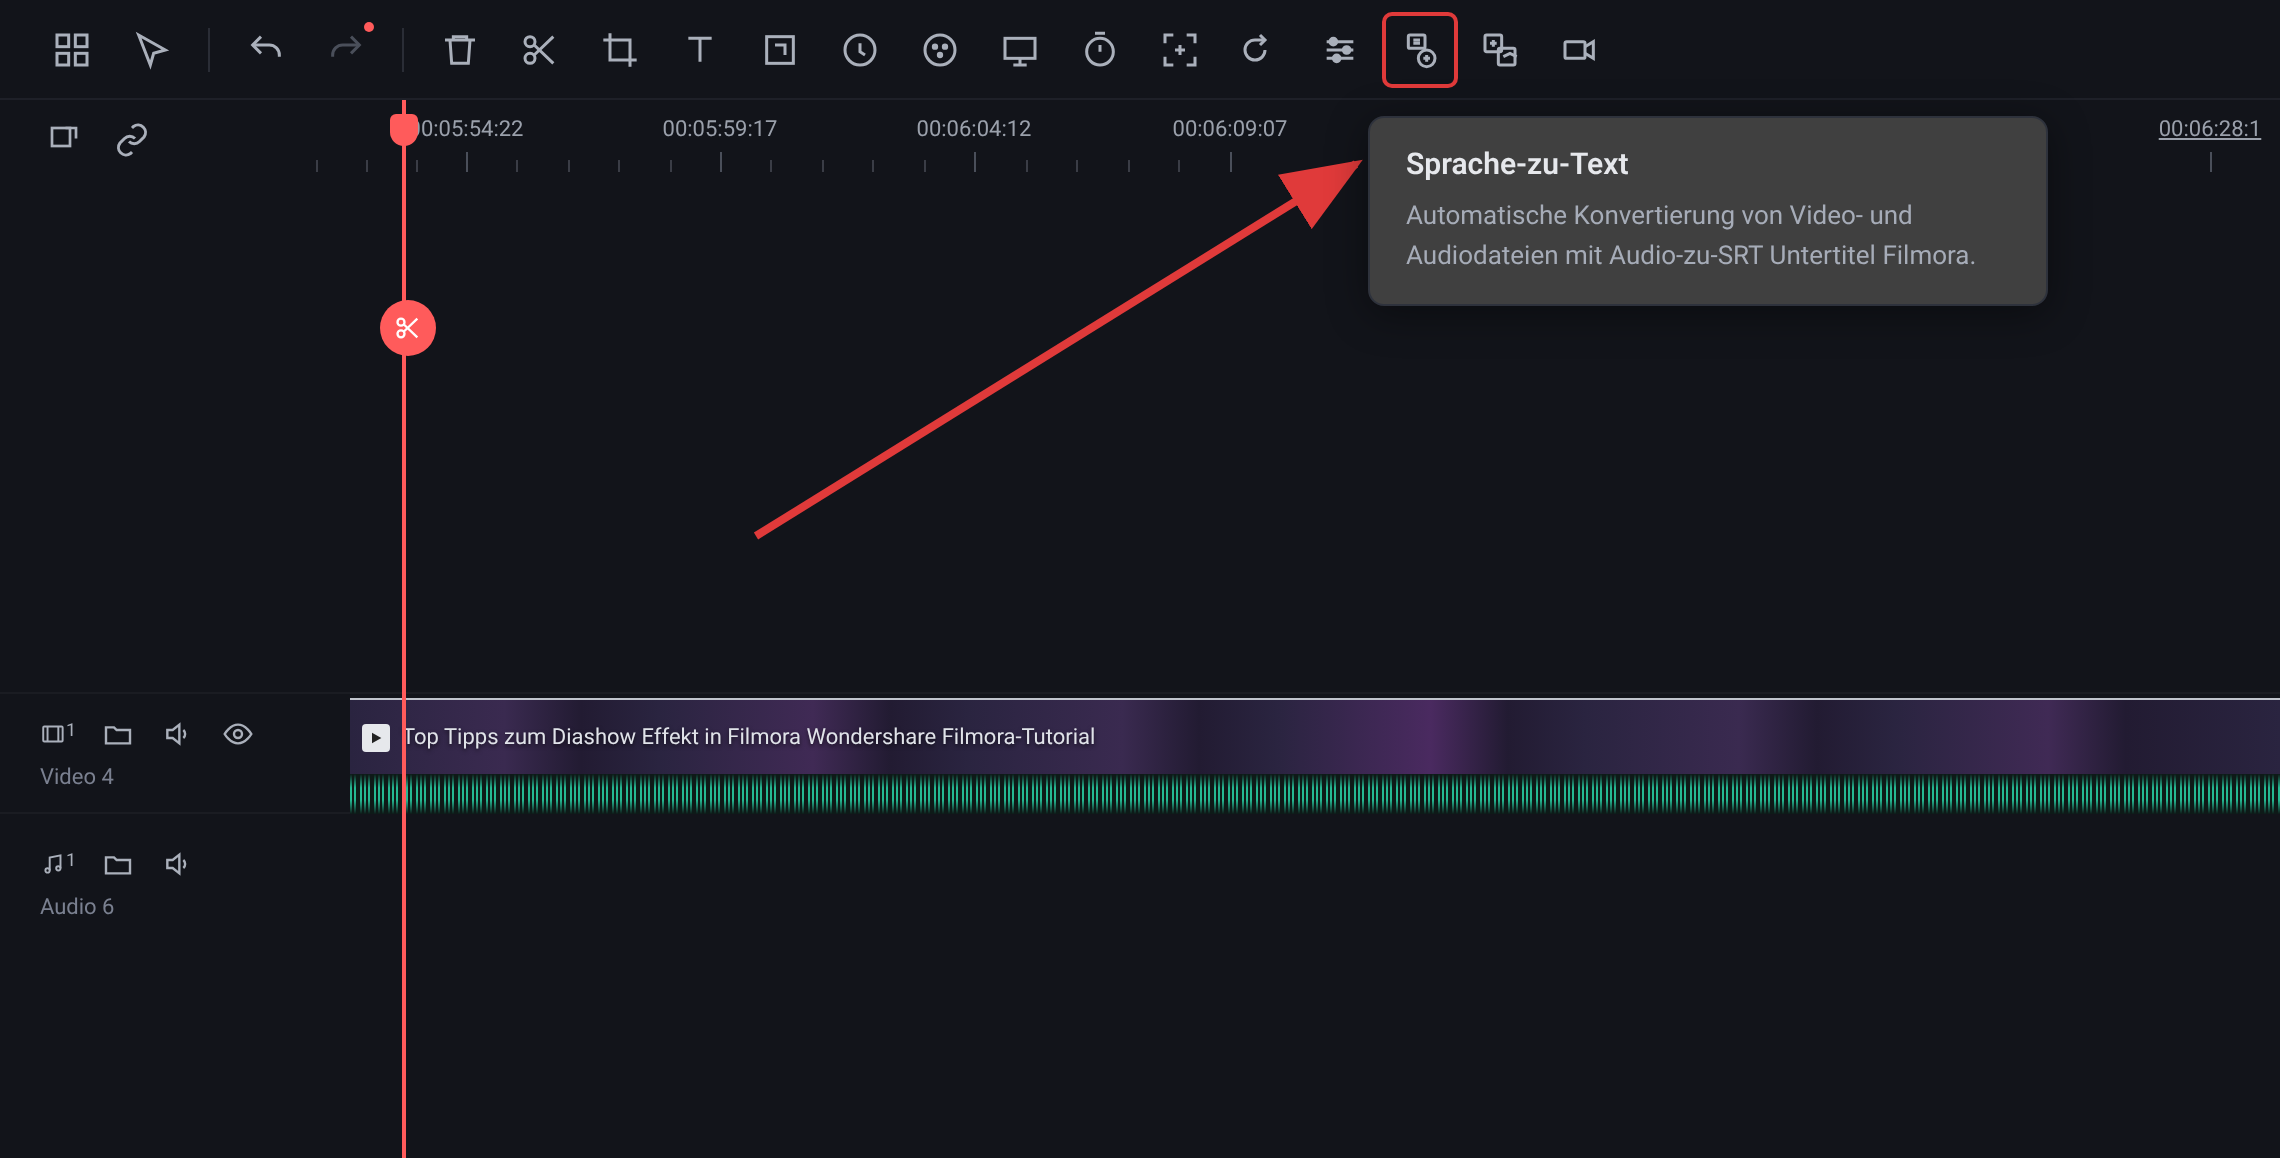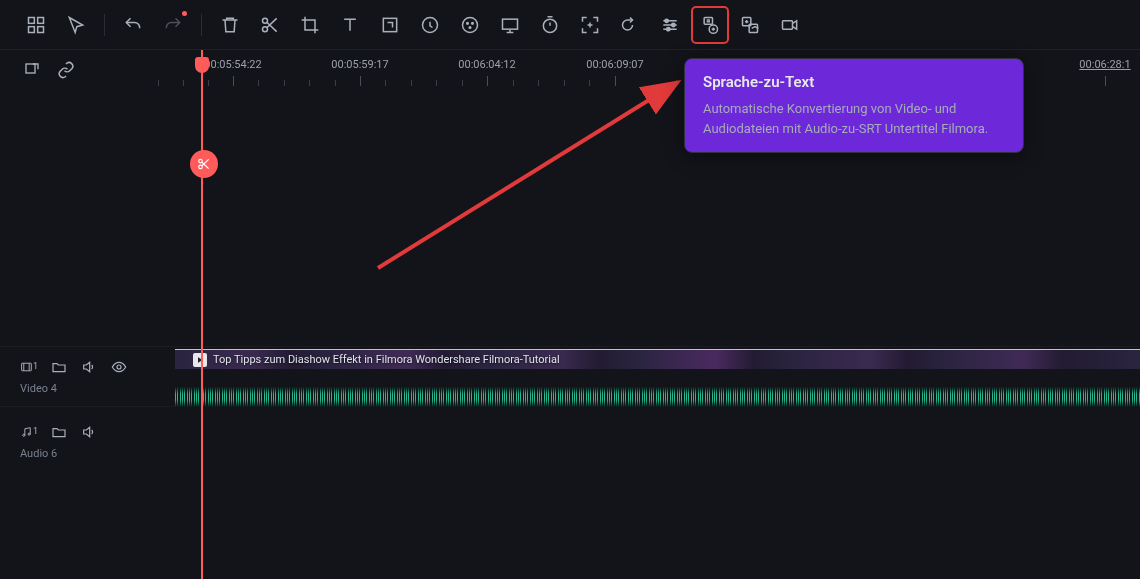--- a/index.html
+++ b/index.html
@@ -107,21 +107,21 @@
     top: -18px;
     font-size: 11px;
     color: #9aa0ab;
     transform: translateX(-50%);
     white-space: nowrap;
   }
 
   
   .tooltip {
     position: absolute;
-    background: #6d28d9;
+    background: #404040;
     border: 1px solid #2e323c;
     border-radius: 8px;
     padding: 14px 18px;
     width: 340px;
     top: 58px;
     left: 684px;
     z-index: 50;
     box-shadow: 0 4px 20px rgba(0,0,0,.4);
   }
   .tooltip-title {
@@ -223,38 +223,38 @@
   .track-content {
     flex: 1;
     position: relative;
   }
 
   
   .video-clip {
     position: absolute;
     left: 0;
     top: 2px;
-    height: 20px;
+    height: 38px;
     right: 0;
     background: linear-gradient(
       to right,
       #2a2440 0%, #3a2a50 8%, #221b32 12%,
       #2a2440 16%, #402a55 24%, #221b32 28%,
       #2a2440 32%, #3a2a50 40%, #221b32 44%,
       #2a2440 48%, #4a2a60 56%, #221b32 60%,
       #2a2440 64%, #3a2a50 72%, #221b32 76%,
       #2a2440 80%, #402a55 88%, #221b32 92%,
       #2a2440 100%
     );
     border-top: 1px solid #c0c4cc;
     overflow: hidden;
     display: flex;
     align-items: center;
     gap: 6px;
-    padding-left: 18px;
+    padding-left: 6px;
     font-size: 11px;
     color: #e0e3e9;
   }
   .clip-play {
     width: 14px; height: 14px;
     background: #e6e8ec;
     border-radius: 2px;
     display:flex; align-items:center; justify-content:center;
     flex-shrink:0;
   }

